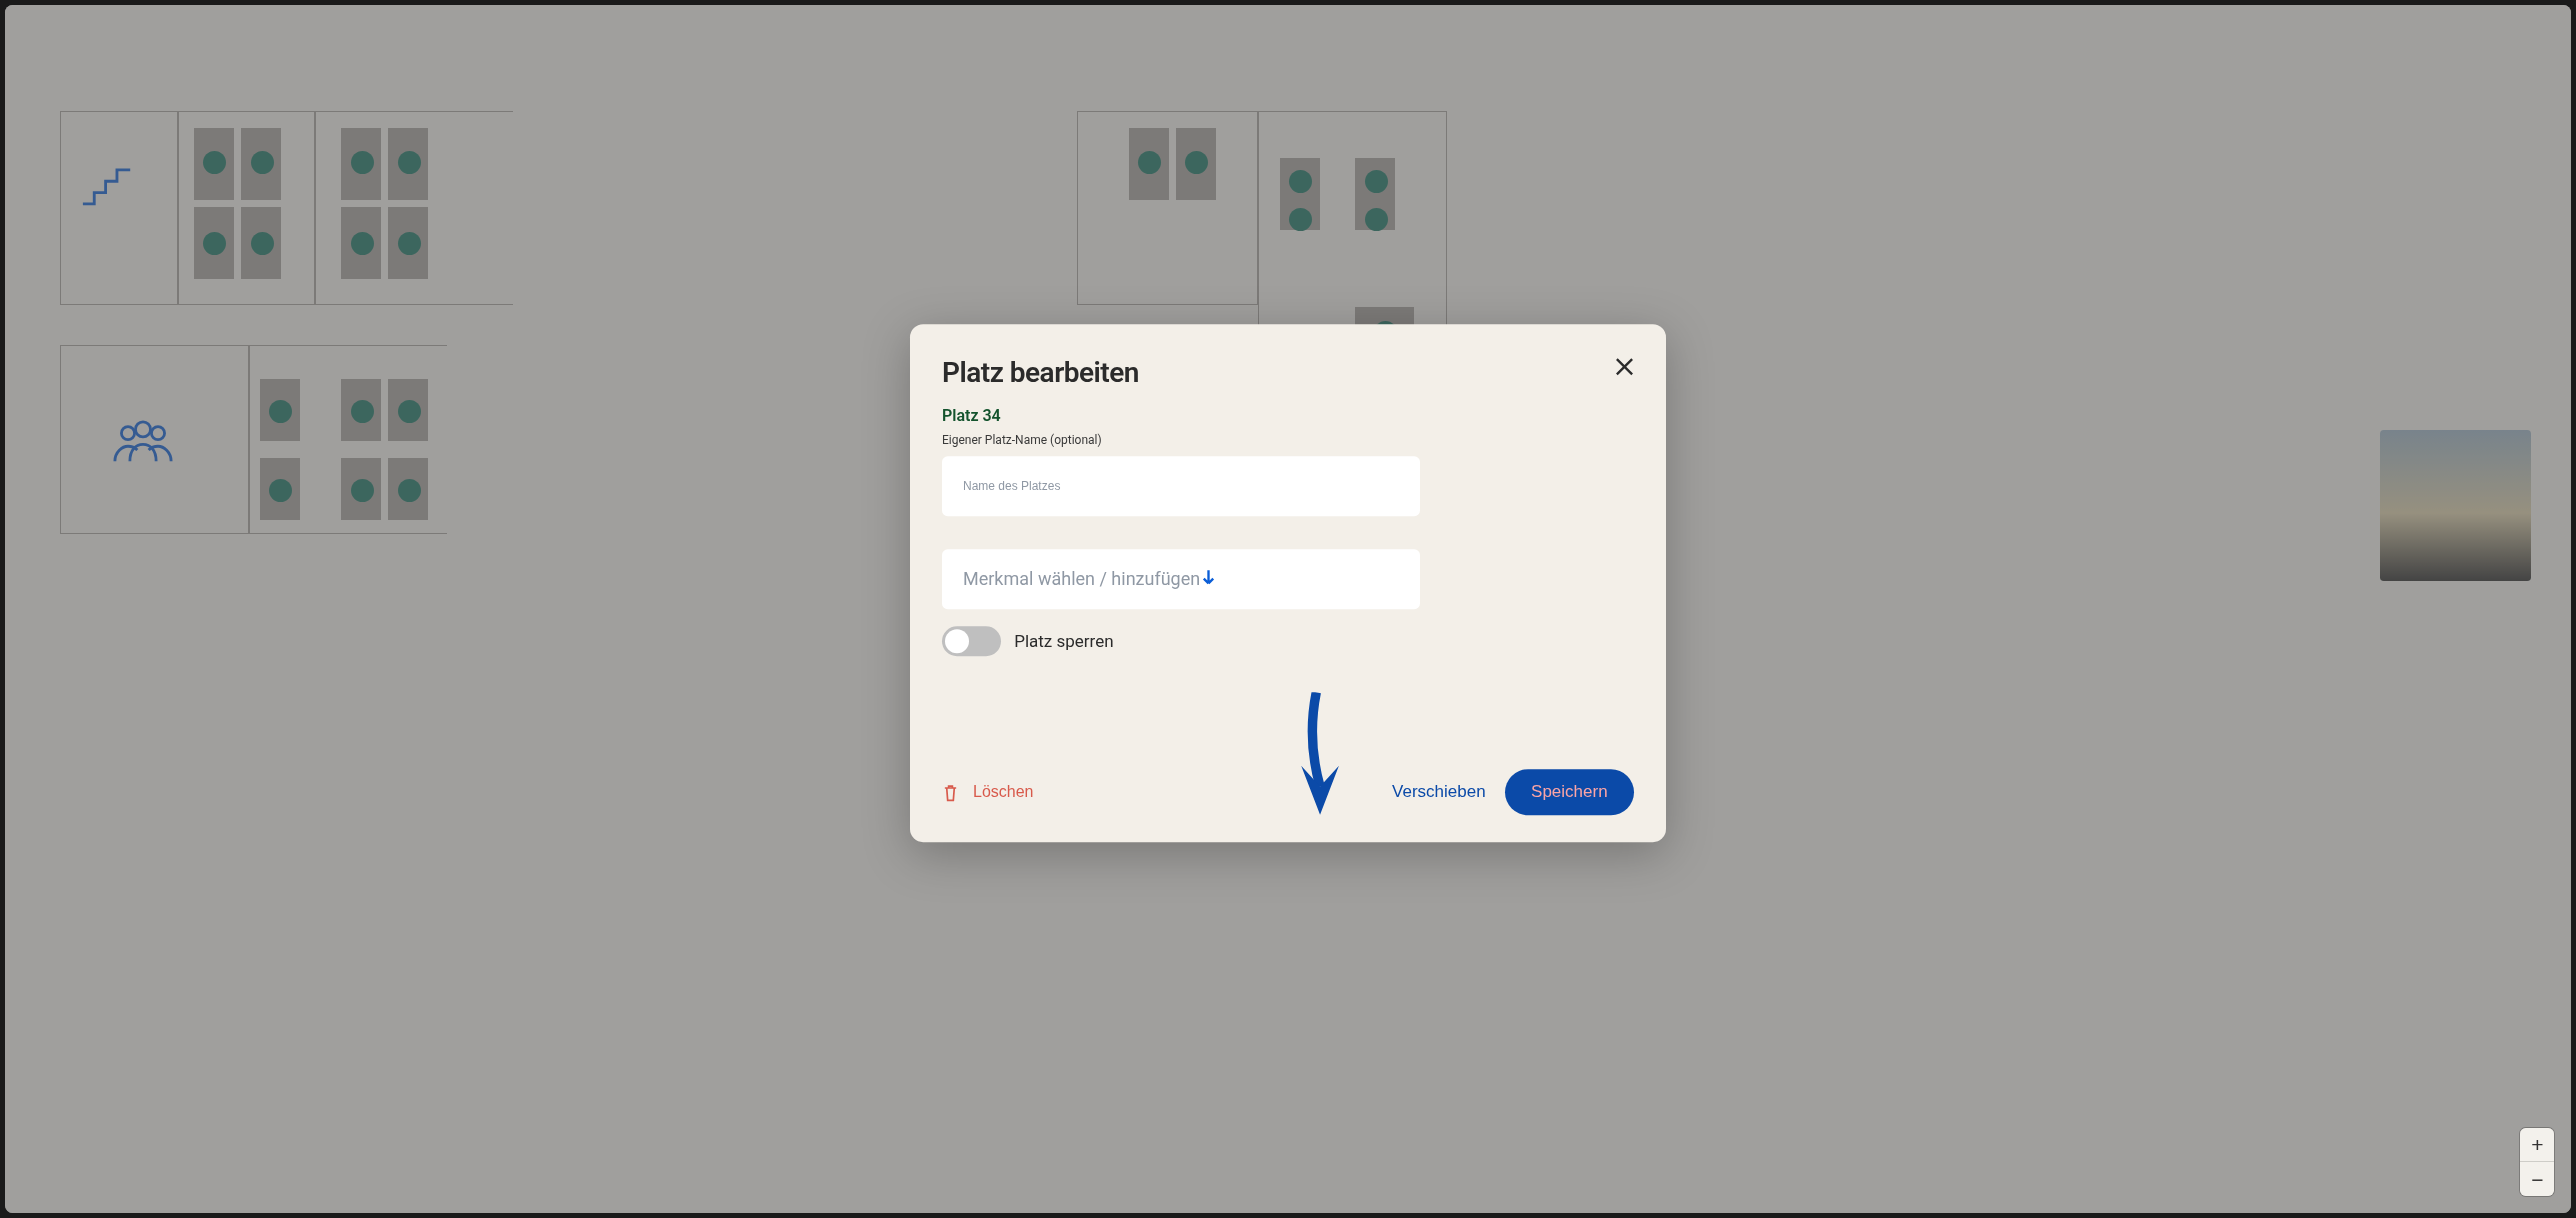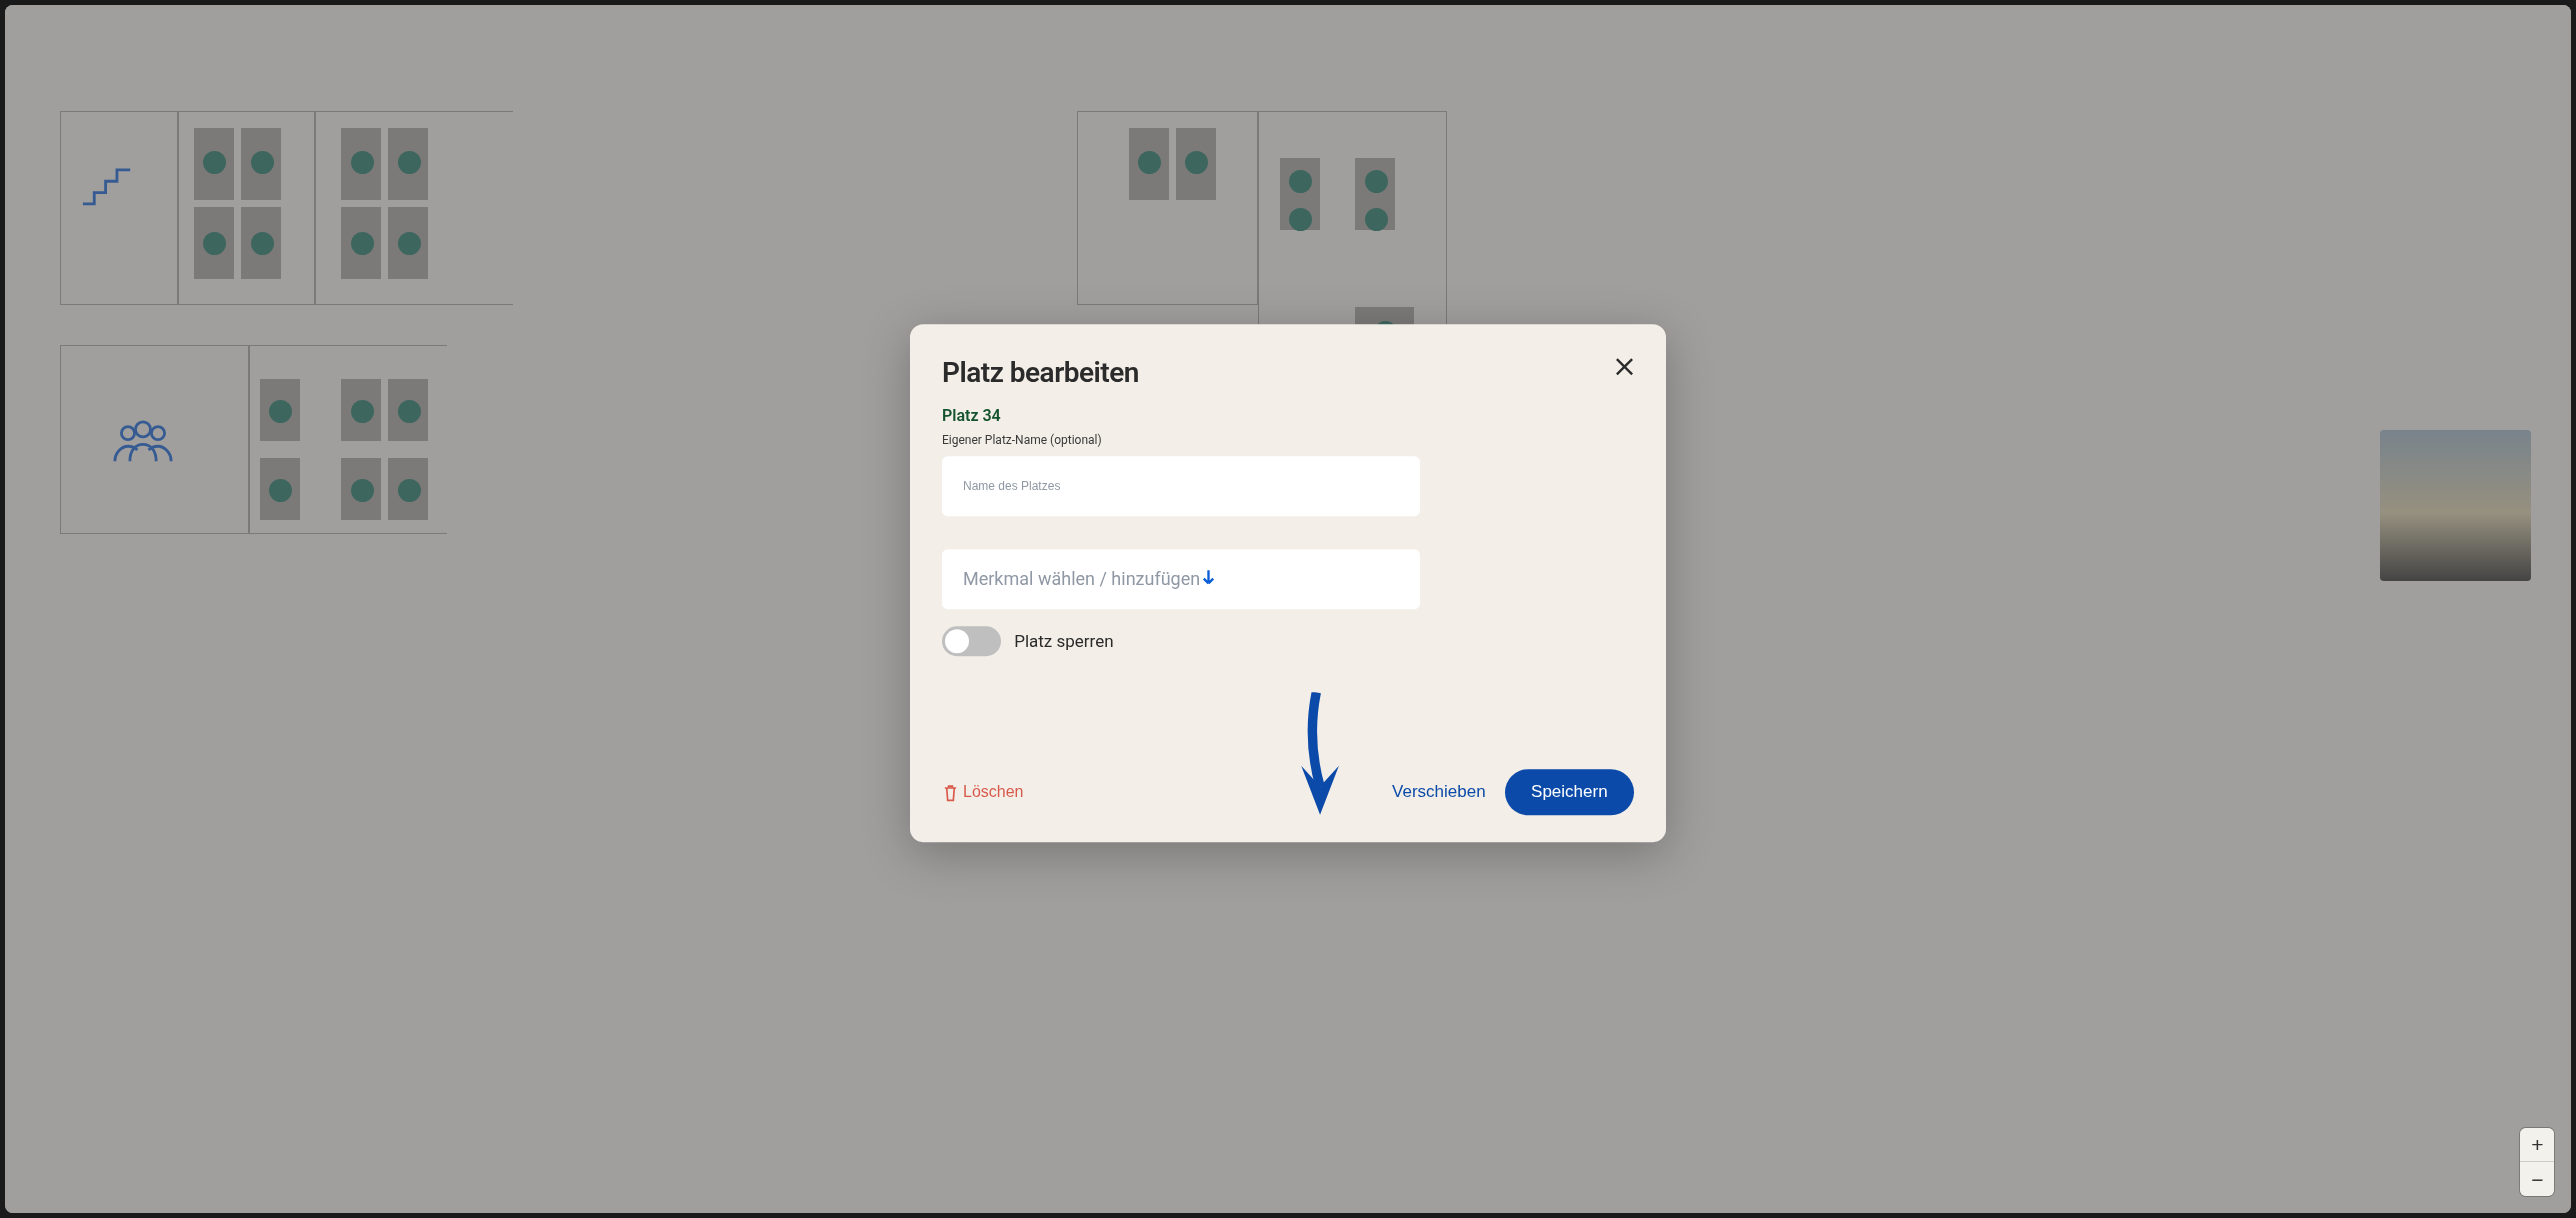--- a/index.html
+++ b/index.html
@@ -90,29 +90,29 @@
   .toggle .knob {
     position: absolute; left: 2.8px; top: 2.8px; width: 24.6px; height: 24.6px;
     border-radius: 50%; background: #fff;
   }
   .toggle-label { font-size: 17px; color: #2b2b2b; }
   .modal-footer {
     display: flex; align-items: center; justify-content: space-between;
     margin-top: 113px;
   }
   .delete-btn {
-    display: flex; align-items: center; gap: 4px; background: none; border: none;
+    display: flex; align-items: center; gap: 14px; background: none; border: none;
     color: #d85a4b; font-size: 16px; cursor: pointer;
   }
   .footer-right { display: flex; align-items: center; gap: 19px; }
   .ghost-btn {
     background: none; border: none; color: #0b4aa8; font-size: 17px; cursor: pointer;
   }
   .primary-btn {
-    background: #0b4aa8; color: #ffffff; border: none; border-radius: 24.6px;
+    background: #0b4aa8; color: #fca5a5; border: none; border-radius: 24.6px;
     padding: 13.2px 26.4px; font-size: 17px; cursor: pointer;
   }
   
   .arrow-annotation {
     position: absolute; left: 378px; top: 368px; color: #0b4aa8; z-index: 55;
     pointer-events: none;
   }
 
   
   .photo-thumb {

